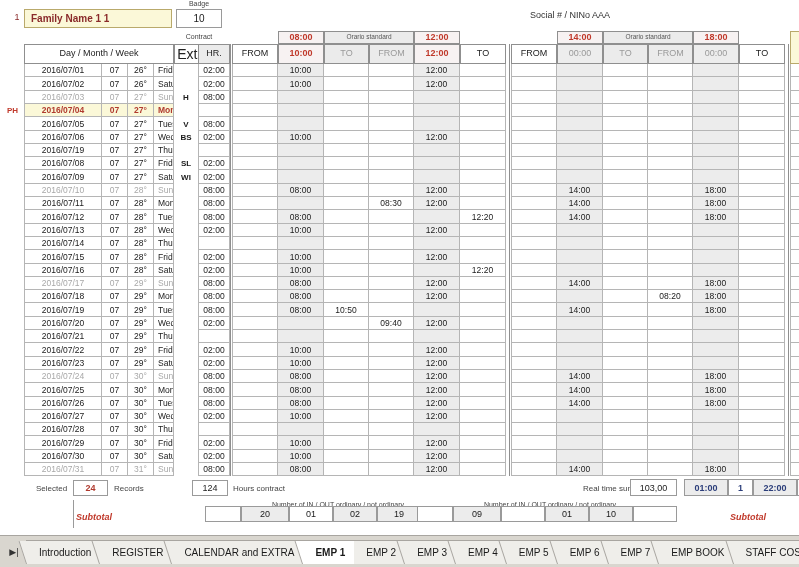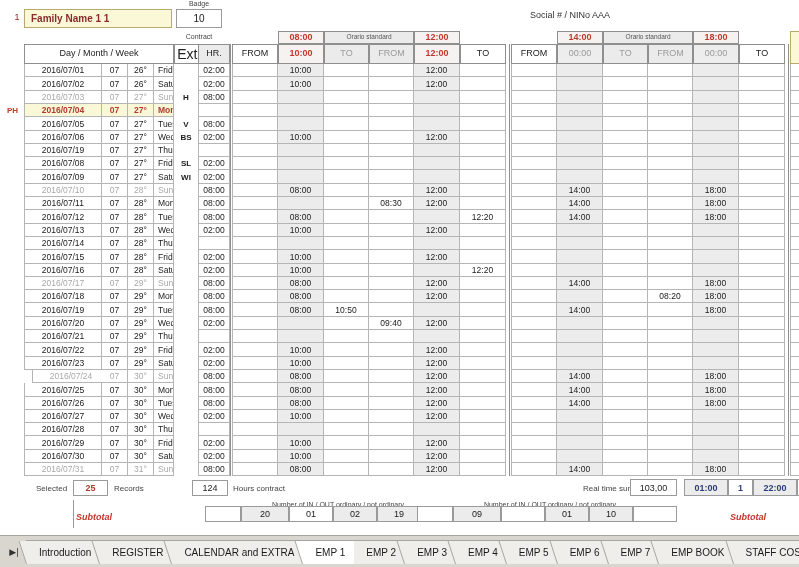--- a/index.html
+++ b/index.html
@@ -74,21 +74,21 @@
   .tabs{position:absolute;left:26px;top:4px;height:24px;display:flex;
         align-items:stretch;}
   .tab{position:relative;display:flex;align-items:center;
        padding:0 9px 0 13px;font-size:10px;color:#1a1a1a;
        background:#efeeea;border-top:1px solid #a8a5a0;
        margin-right:-1px;white-space:nowrap;}
   .tab:before{content:"";position:absolute;left:0;top:0;bottom:0;width:11px;
               background:#efeeea;
               border-left:1px solid #a8a5a0;
               transform:skewX(18deg);transform-origin:bottom left;}
-  .tab.active{background:#ffffff;font-weight:normal;z-index:3;}
+  .tab.active{background:#ffffff;font-weight:bold;z-index:3;}
   .tab.active:before{background:#ffffff;}
   .tab span{position:relative;z-index:2;}
 </style>
 </head>
 <body>
 
 <div class="sheet">
 
   <div class="rowno">1</div>
   <div class="namebox">Family Name 1 1</div>
@@ -582,21 +582,21 @@
       <div class="cell c " style="left:369px;top:357px;width:45px;height:13px;"></div>
       <div class="cell c shade" style="left:414px;top:357px;width:46px;height:13px;">12:00</div>
       <div class="cell c " style="left:460px;top:357px;width:46px;height:13px;"></div>
       <div class="cell c  lb" style="left:511px;top:357px;width:46px;height:13px;"></div>
       <div class="cell c shade" style="left:557px;top:357px;width:46px;height:13px;"></div>
       <div class="cell c " style="left:603px;top:357px;width:45px;height:13px;"></div>
       <div class="cell c " style="left:648px;top:357px;width:45px;height:13px;"></div>
       <div class="cell c shade" style="left:693px;top:357px;width:46px;height:13px;"></div>
       <div class="cell c " style="left:739px;top:357px;width:46px;height:13px;"></div>
       <div class="cell c lb" style="left:790px;top:357px;width:44px;height:13px;">02:00</div>
-      <div class="cell c lb sun " style="left:24px;top:370px;width:78px;height:13px;margin-left:8px;">2016/07/24</div>
+      <div class="cell c lb sun " style="left:24px;top:370px;width:78px;height:13px;">2016/07/24</div>
       <div class="cell c sun " style="left:102px;top:370px;width:26px;height:13px;">07</div>
       <div class="cell c sun " style="left:128px;top:370px;width:26px;height:13px;">30°</div>
       <div class="cell c sun " style="left:154px;top:370px;width:20px;height:13px;"></div>
       <div class="cell l sun " style="left:154px;top:370px;width:20px;height:13px;">Sunday</div>
       <div class="cell c" style="left:174px;top:370px;width:24px;height:13px;border-right:none;border-bottom:none;font-weight:bold;font-size:8px;"></div>
       <div class="cell c lb" style="left:198px;top:370px;width:32px;height:13px;">08:00</div>
       <div class="cell c  lb" style="left:232px;top:370px;width:46px;height:13px;"></div>
       <div class="cell c shade" style="left:278px;top:370px;width:46px;height:13px;">08:00</div>
       <div class="cell c " style="left:324px;top:370px;width:45px;height:13px;"></div>
       <div class="cell c " style="left:369px;top:370px;width:45px;height:13px;"></div>
@@ -749,21 +749,21 @@
       <div class="cell c shade" style="left:693px;top:463px;width:46px;height:13px;">18:00</div>
       <div class="cell c " style="left:739px;top:463px;width:46px;height:13px;"></div>
       <div class="cell c lb" style="left:790px;top:463px;width:44px;height:13px;">08:00</div>
     </div>
 
   <div class="sep" style="left:230px;top:44px;height:432px;"></div>
   <div class="sep" style="left:509px;top:44px;height:432px;"></div>
   <div class="sep" style="left:788px;top:44px;height:432px;"></div>
 
   <div class="lbl" style="left:36px;top:484px;">Selected</div>
-  <div class="box red" style="left:73px;top:480px;width:35px;height:16px;">25</div>
+  <div class="box red" style="left:73px;top:480px;width:35px;height:16px;">24</div>
   <div class="lbl" style="left:114px;top:484px;">Records</div>
 
   <div class="box" style="left:192px;top:480px;width:36px;height:16px;">124</div>
   <div class="lbl" style="left:233px;top:484px;">Hours contract</div>
 
   <div class="lbl" style="left:583px;top:484px;">Real time sum</div>
   <div class="box" style="left:630px;top:479px;width:47px;height:17px;">103,00</div>
   <div class="box shade blue" style="left:684px;top:479px;width:44px;height:17px;">01:00</div>
   <div class="box blue" style="left:728px;top:479px;width:25px;height:17px;">1</div>
   <div class="box shade blue" style="left:753px;top:479px;width:44px;height:17px;">22:00</div>

